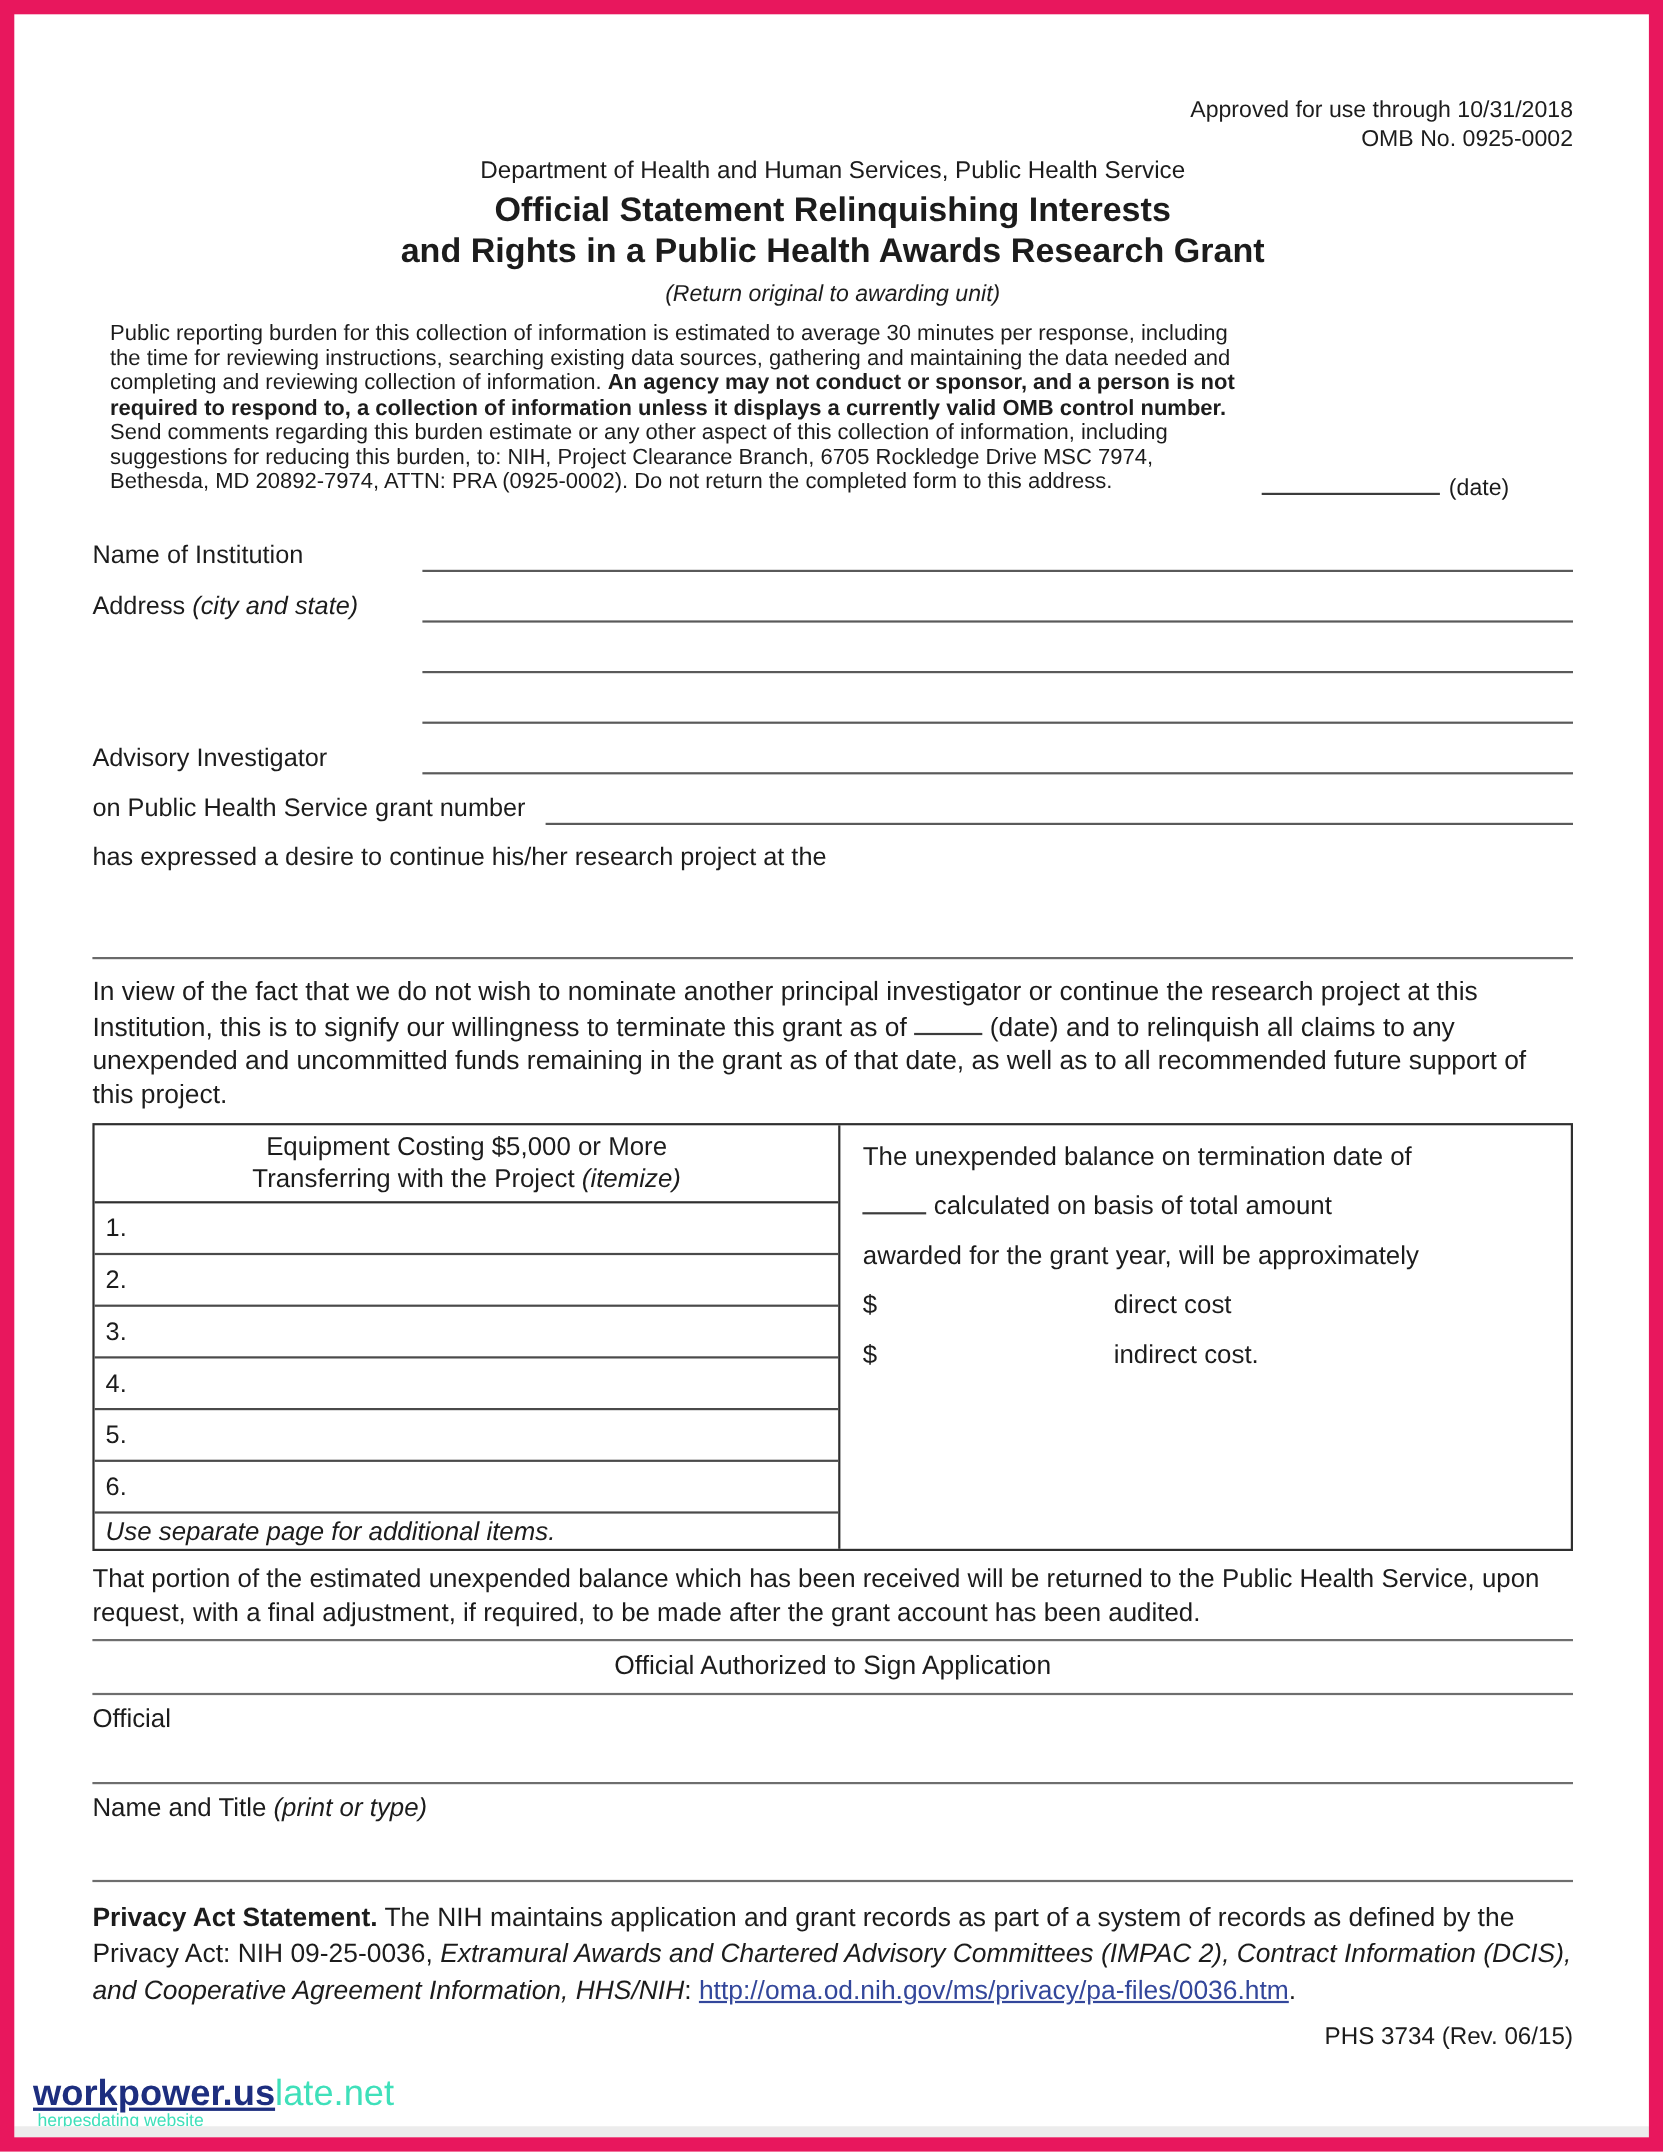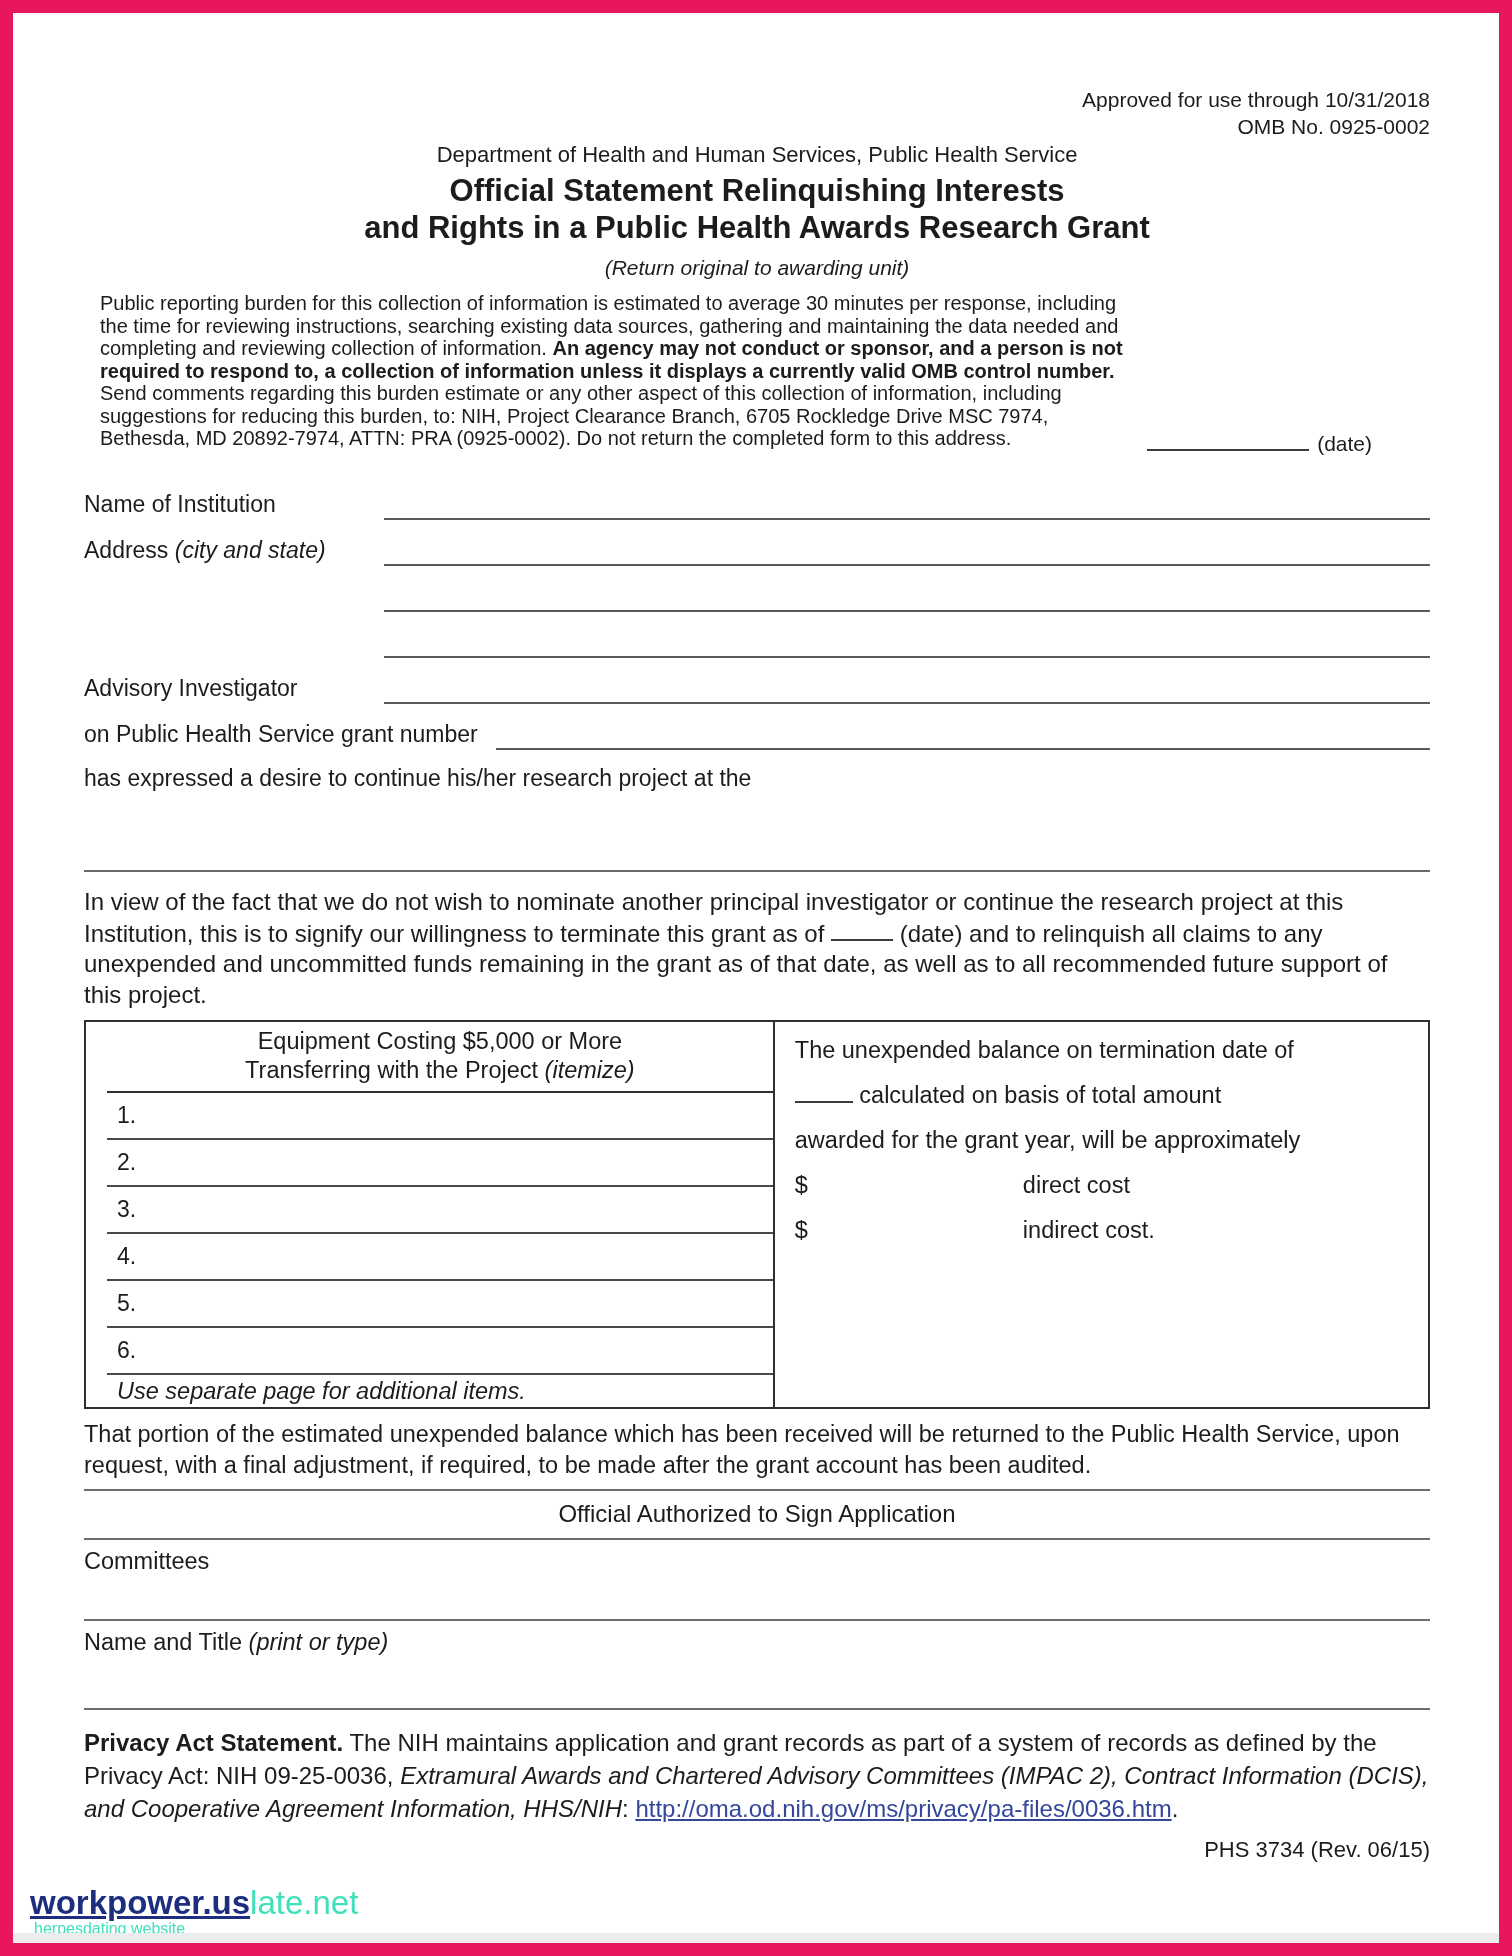--- a/index.html
+++ b/index.html
@@ -30,21 +30,21 @@
   .field-label.wide{width:auto;margin-right:18px;}
   .field-line{flex:1 1 auto;border-bottom:2px solid #5a5a5a;height:100%;}
   .italic{font-style:italic;}
 
   .desire{margin-top:14px;font-size:23px;line-height:28px;}
   .full-blank{margin-top:78px;border-bottom:2px solid #6a6a6a;height:0;}
 
   .inview{margin-top:14px;font-size:24px;line-height:31px;}
   .inview .blank{width:62px;}
 
-  .equip-table{margin-top:10px;border:2px solid #2f2f2f;display:flex;align-items:stretch;padding-left:21px;}
+  .equip-table{margin-top:10px;border:2px solid #2f2f2f;display:flex;align-items:stretch;}
   .equip-left{width:50.4%;flex:0 0 auto;border-right:2px solid #2f2f2f;display:flex;flex-direction:column;}
   .equip-right{flex:1 1 auto;}
   .equip-head{border-bottom:2px solid #2f2f2f;text-align:center;font-size:23.5px;line-height:29px;padding:5px 10px 6px;}
   .right-head{height:74px;display:flex;align-items:center;justify-content:center;font-size:24px;}
   .equip-row{height:45px;border-bottom:2px solid #4a4a4a;margin:0 0 0 0;display:flex;align-items:center;font-size:23px;padding-left:10px;}
   .equip-rows .equip-row:last-child{border-bottom:2px solid #4a4a4a;}
   .equip-footer{height:32px;display:flex;align-items:center;font-style:italic;font-size:23.5px;padding-left:10px;}
   .right-body{padding:6px 18px 0 20px;font-size:23.5px;line-height:45px;}
   .dollar-row .cost-label{margin-left:215px;}
   .right-body .blank{width:58px;}
@@ -169,21 +169,21 @@
       </div>
     </div>
   </div>
 
   <div class="returned">That portion of the estimated unexpended balance which has been received will be returned to the Public Health Service, upon request, with a final adjustment, if required, to be made after the grant account has been audited.</div>
 
   <div class="rule mt"></div>
   <div class="official-head">Official Authorized to Sign Application</div>
   <div class="rule"></div>
 
-  <div class="sig-label">Committees</div>
+  <div class="sig-label">Official</div>
   <div class="rule sig-rule"></div>
 
   <div class="nt-label"><span>Name and Title </span><span class="italic">(print or type)</span></div>
   <div class="rule nt-rule"></div>
 
   <div class="privacy"><span style="font-weight: bold;">Privacy Act Statement.</span><span>   The NIH maintains application and grant records as part of a system of records as defined by the Privacy Act:  NIH 09-25-0036, </span><span style="font-style: italic;">Extramural Awards and Chartered Advisory Committees (IMPAC 2), Contract Information (DCIS), and Cooperative Agreement Information, HHS/NIH</span><span>:  </span><span class="link">http://oma.od.nih.gov/ms/privacy/pa-files/0036.htm</span><span>.</span></div>
 
   <div class="phs">PHS 3734 (Rev. 06/15)</div>
 
 </div>

